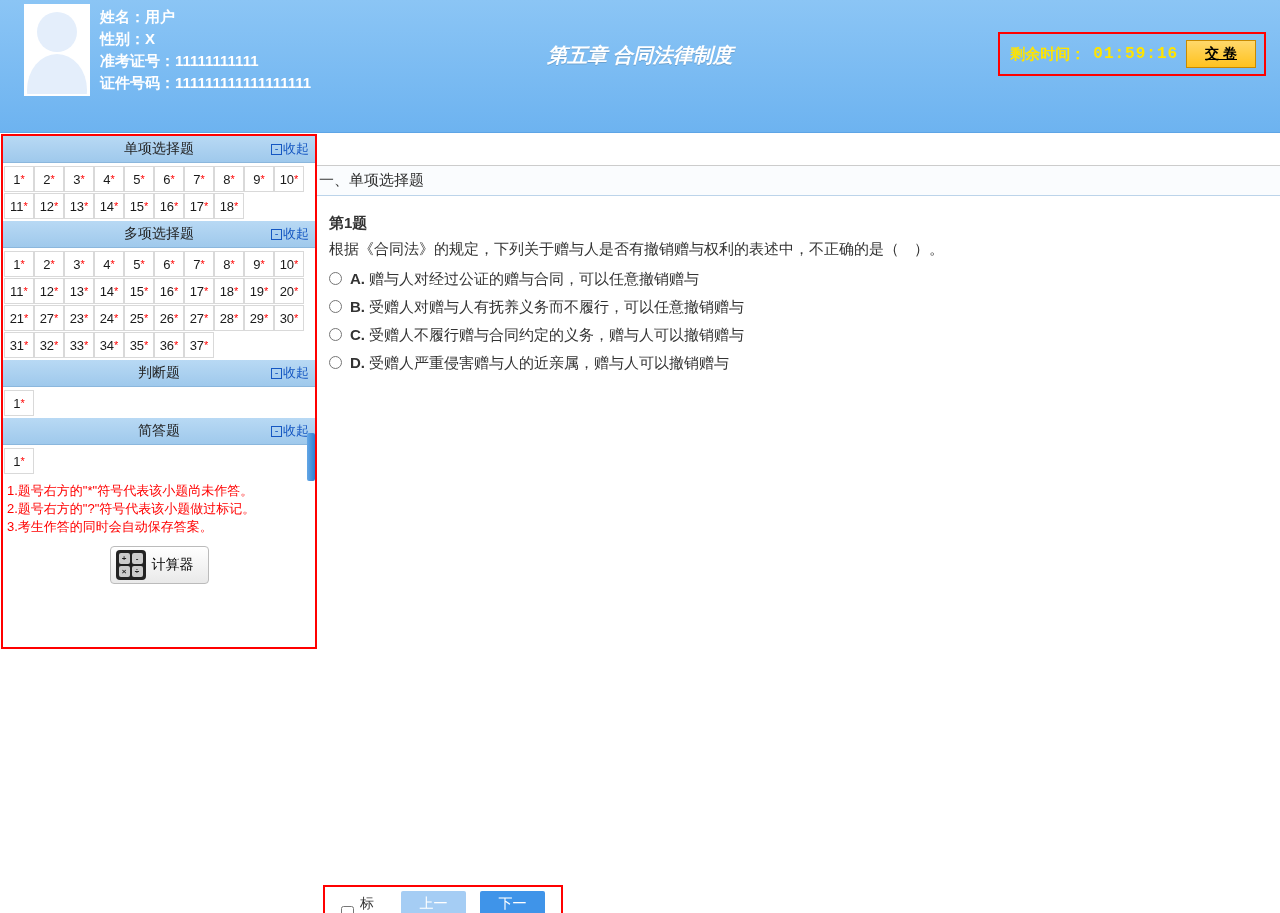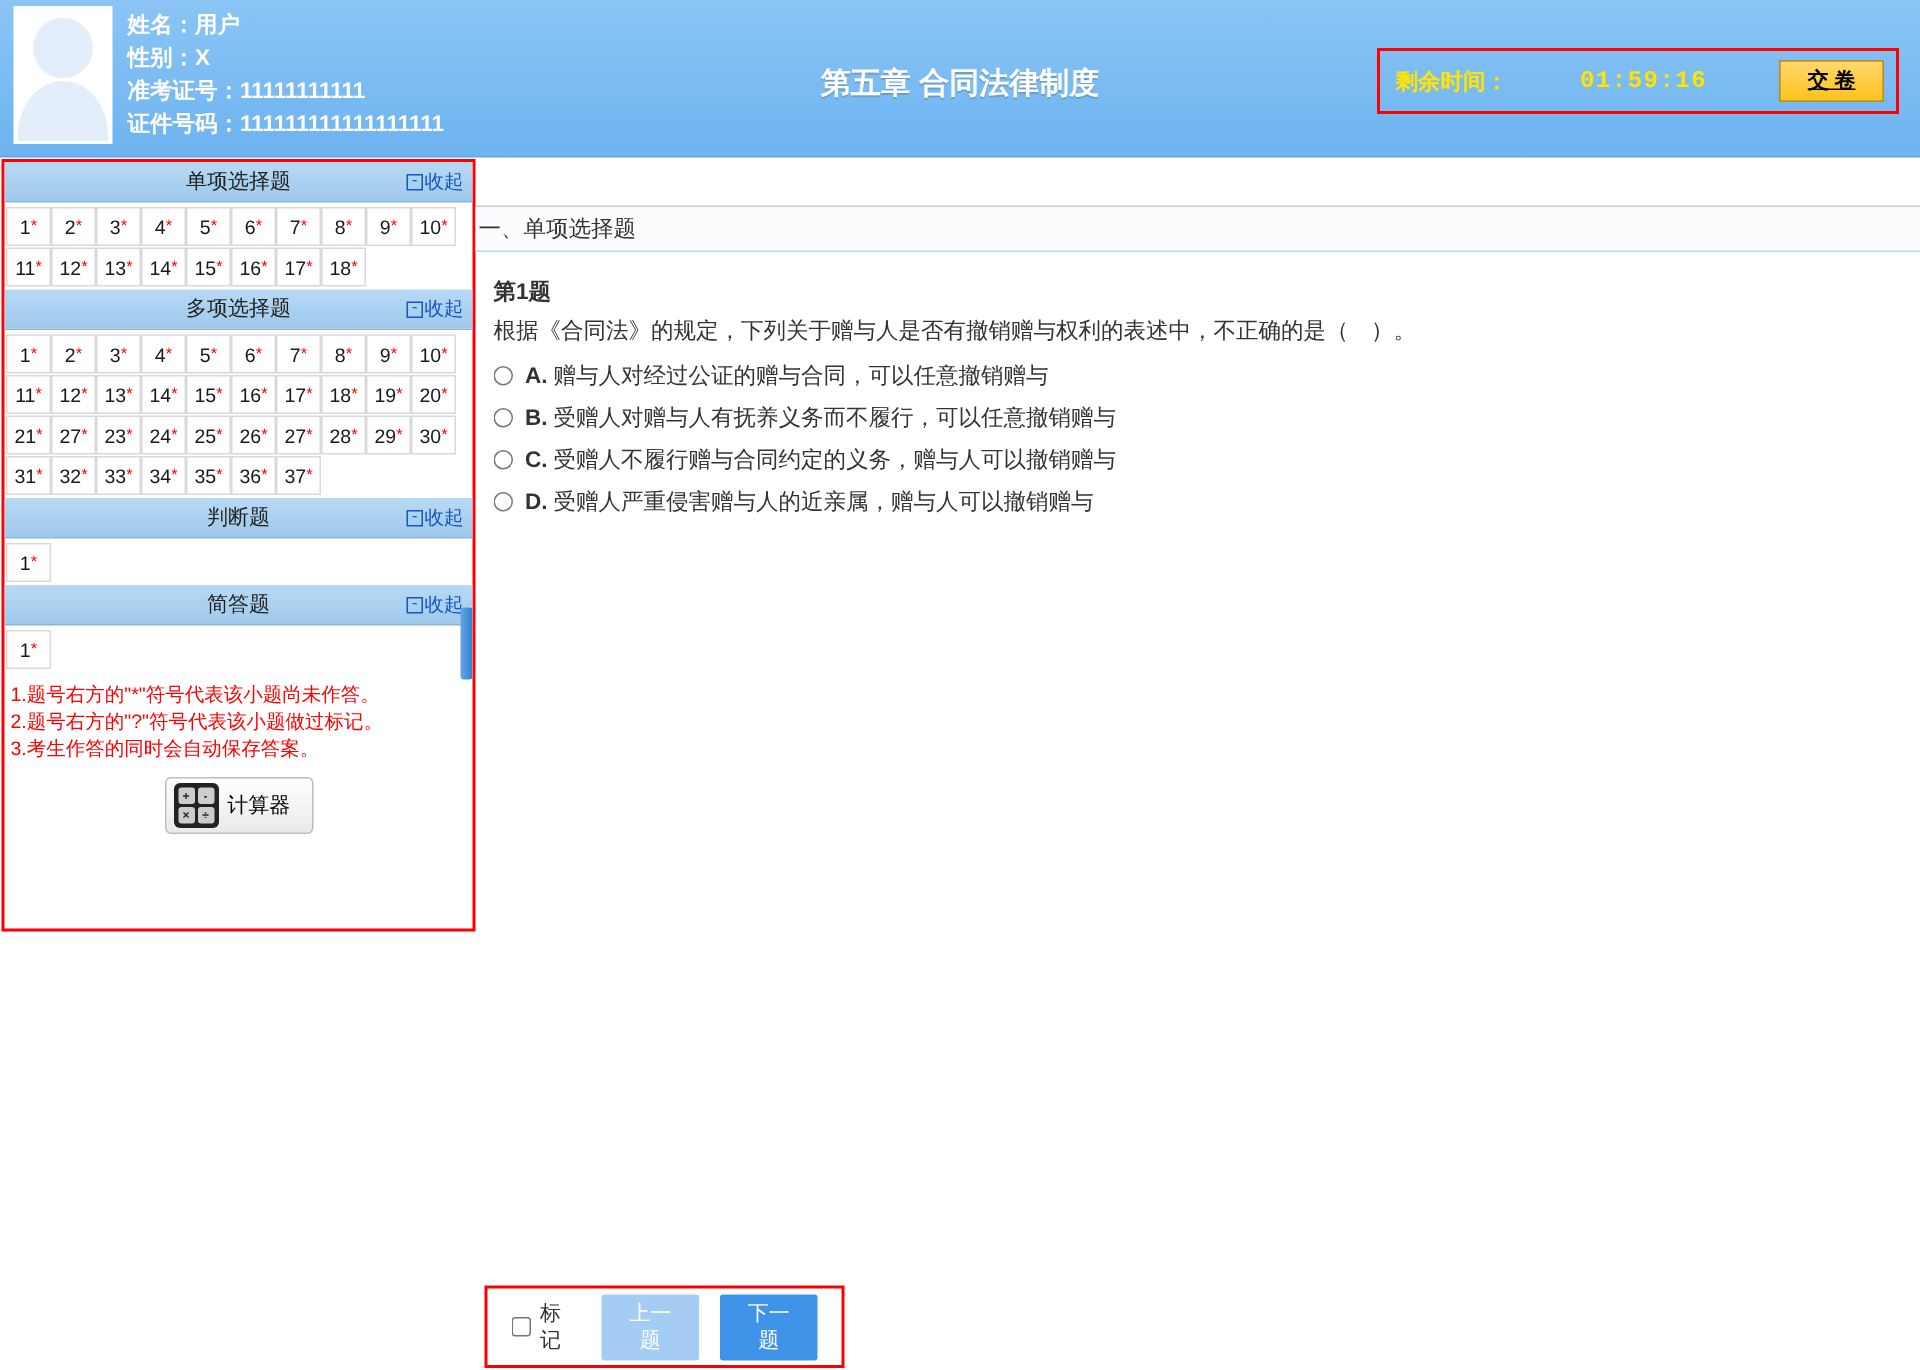--- a/index.html
+++ b/index.html
@@ -6,25 +6,25 @@
   body {
     font-family: "Microsoft YaHei", Arial, sans-serif;
     font-size: 14px;
     background: #fff;
     width: 1280px;
     height: 913px;
     overflow: hidden;
   }
   .header {
     background: linear-gradient(#8bc5f5, #6db3f0);
-    height: 105px;
+    height: 133px;
     position: relative;
     display: flex;
     align-items: flex-start;
-    padding: 4px 9px 0;
+    padding: 4px 24px 0;
     border-bottom: 1px solid #5ea5e6;
   }
   .avatar {
     width: 66px;
     height: 92px;
     background: #fff;
     display: flex;
     align-items: flex-start;
     justify-content: center;
     margin-right: 10px;
@@ -39,30 +39,30 @@
   }
   .title {
     position: absolute;
     left: 50%;
     transform: translateX(-50%);
     top: 42px;
     font-size: 20px;
     font-weight: bold;
     color: #fff;
     text-shadow: 0 1px 0 rgba(0,0,0,.15);
+    font-style: italic;
   }
   .timer-box {
     position: absolute;
     right: 14px;
     top: 32px;
     border: 2px solid #ff0000;
     padding: 6px 8px 6px 10px;
     display: flex;
     align-items: center;
-    gap: 40px;
   }
   .timer-label { color: #ffe400; font-weight: bold; font-size: 15px; margin-right: 8px; }
   .timer-value { color: #ffe400; font-family: "Courier New", monospace; font-weight: bold; font-size: 16px; margin-right: 8px; letter-spacing: 1px; }
   .submit-btn {
     background: linear-gradient(#ffd86b, #ffc21e);
     border: 1px solid #c88a00;
     padding: 4px 18px;
     font-weight: bold;
     cursor: pointer;
     font-size: 14px;

